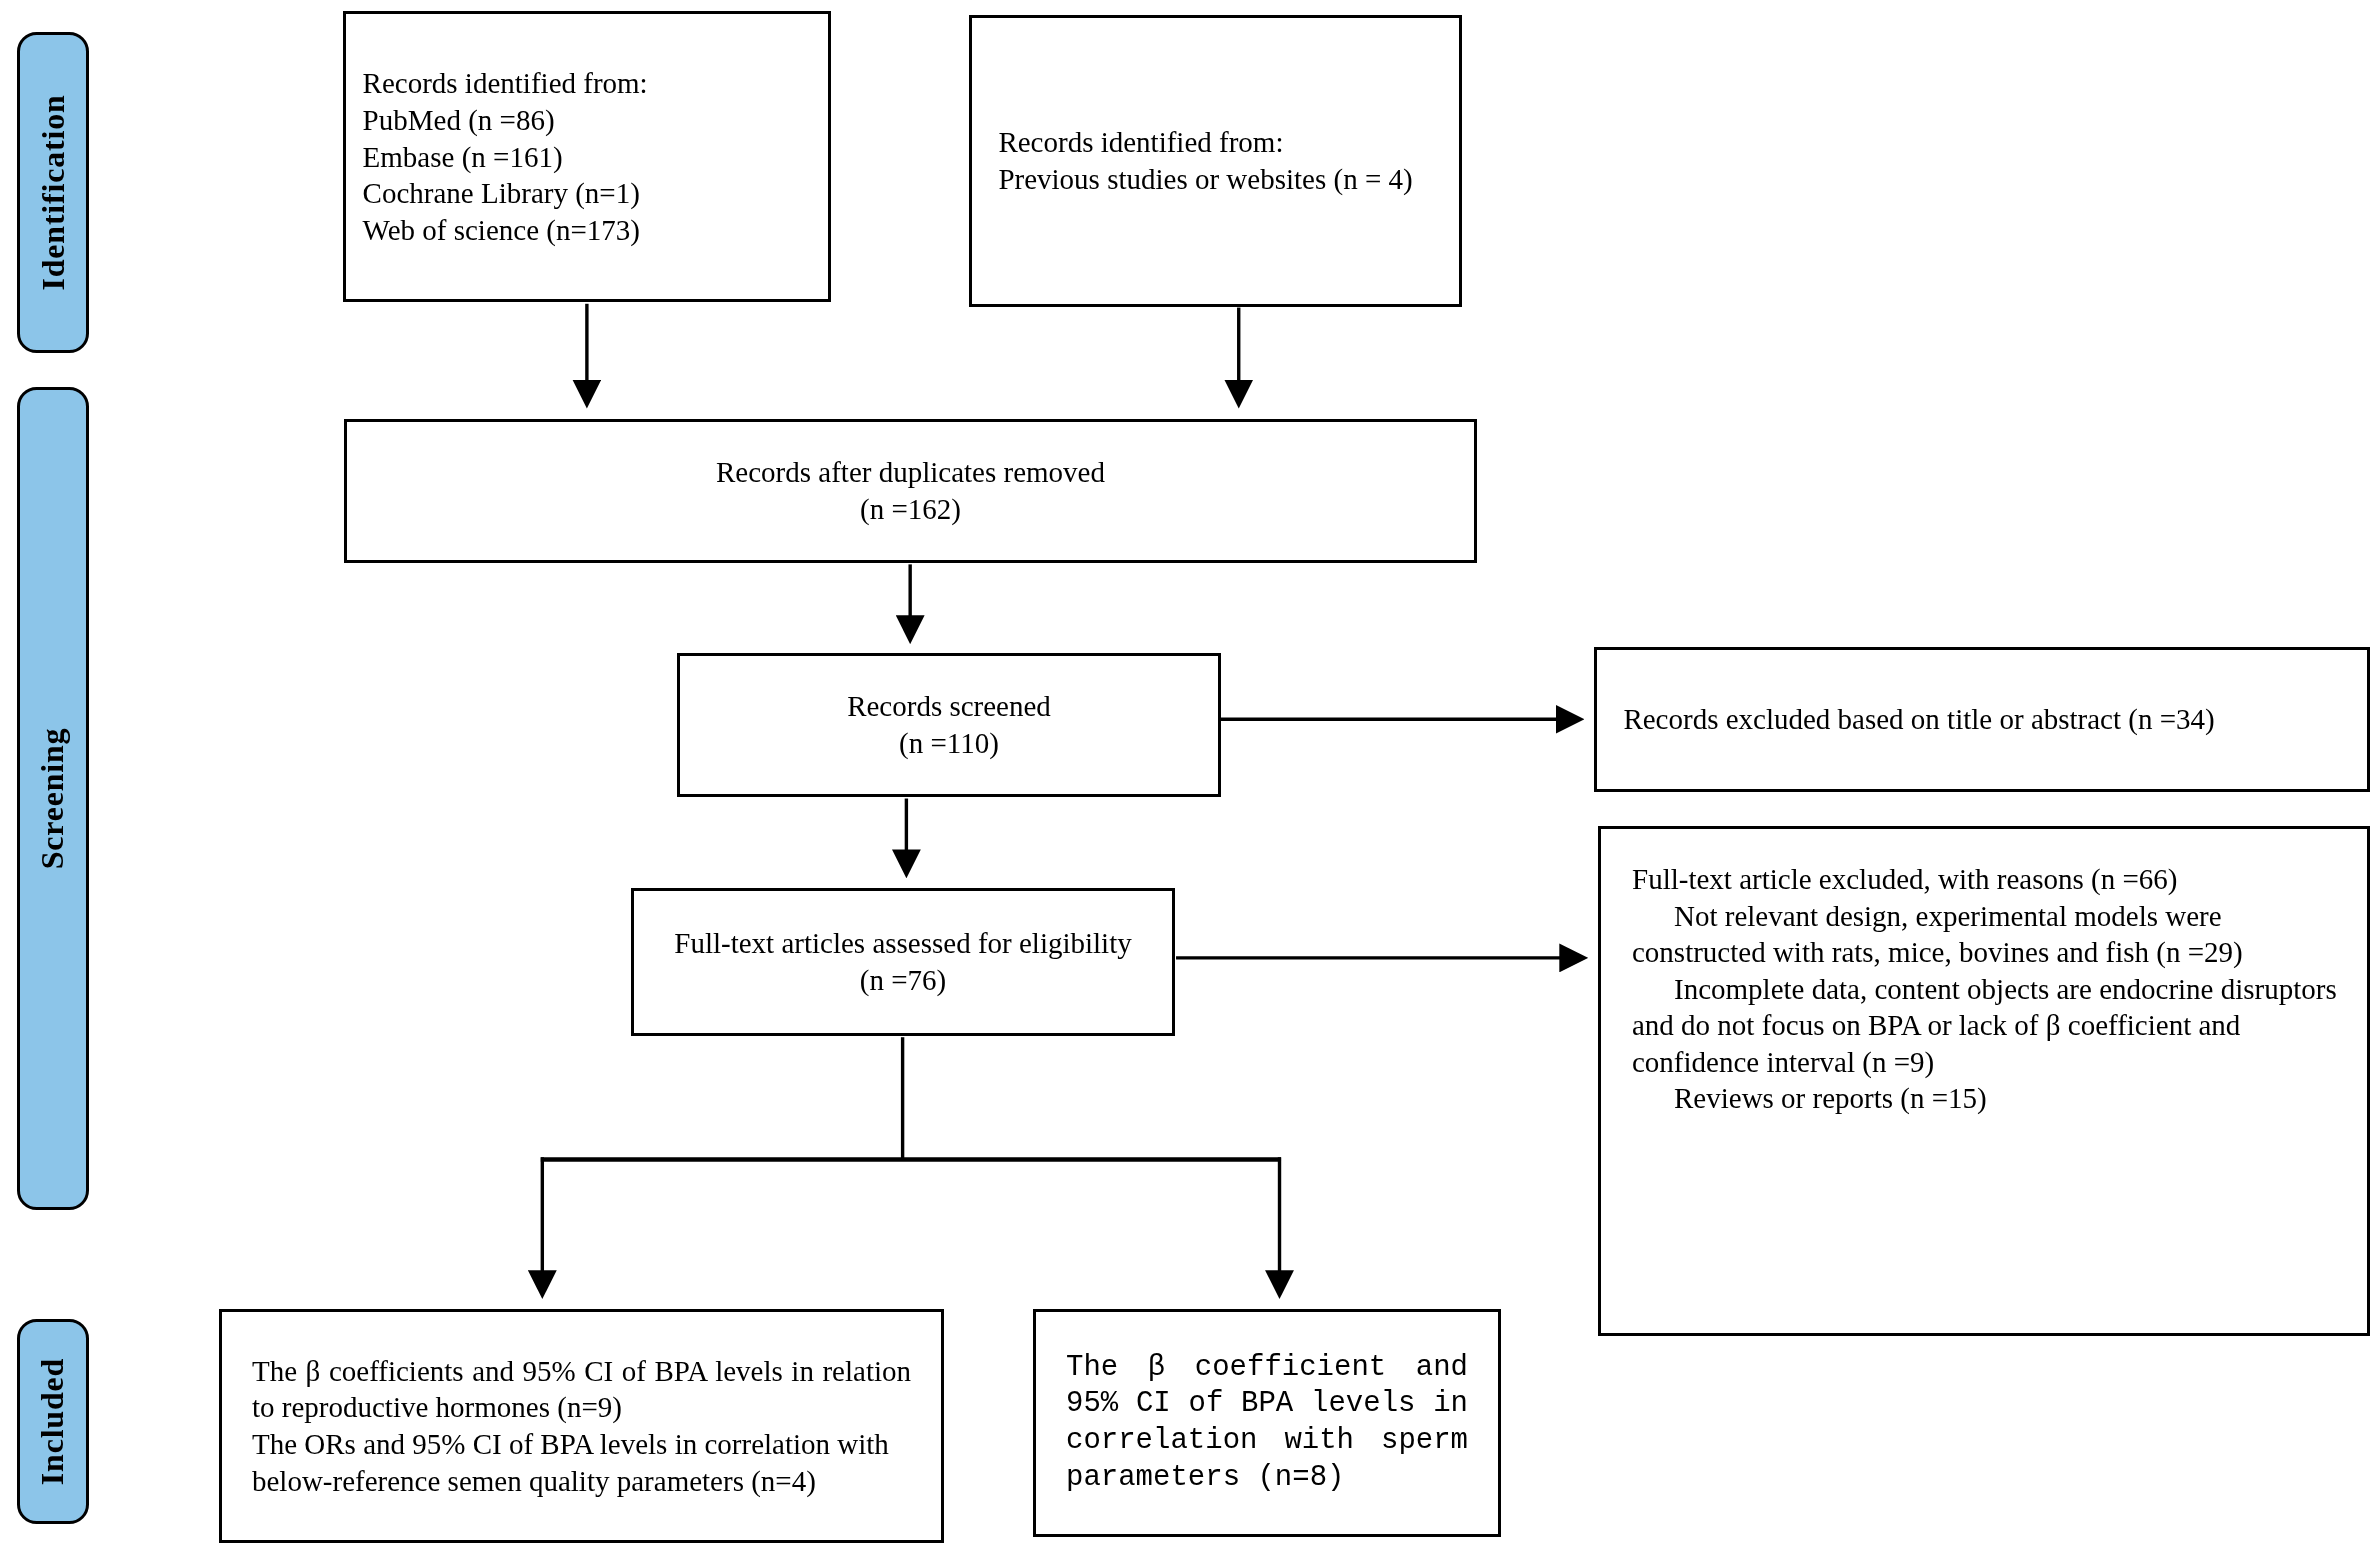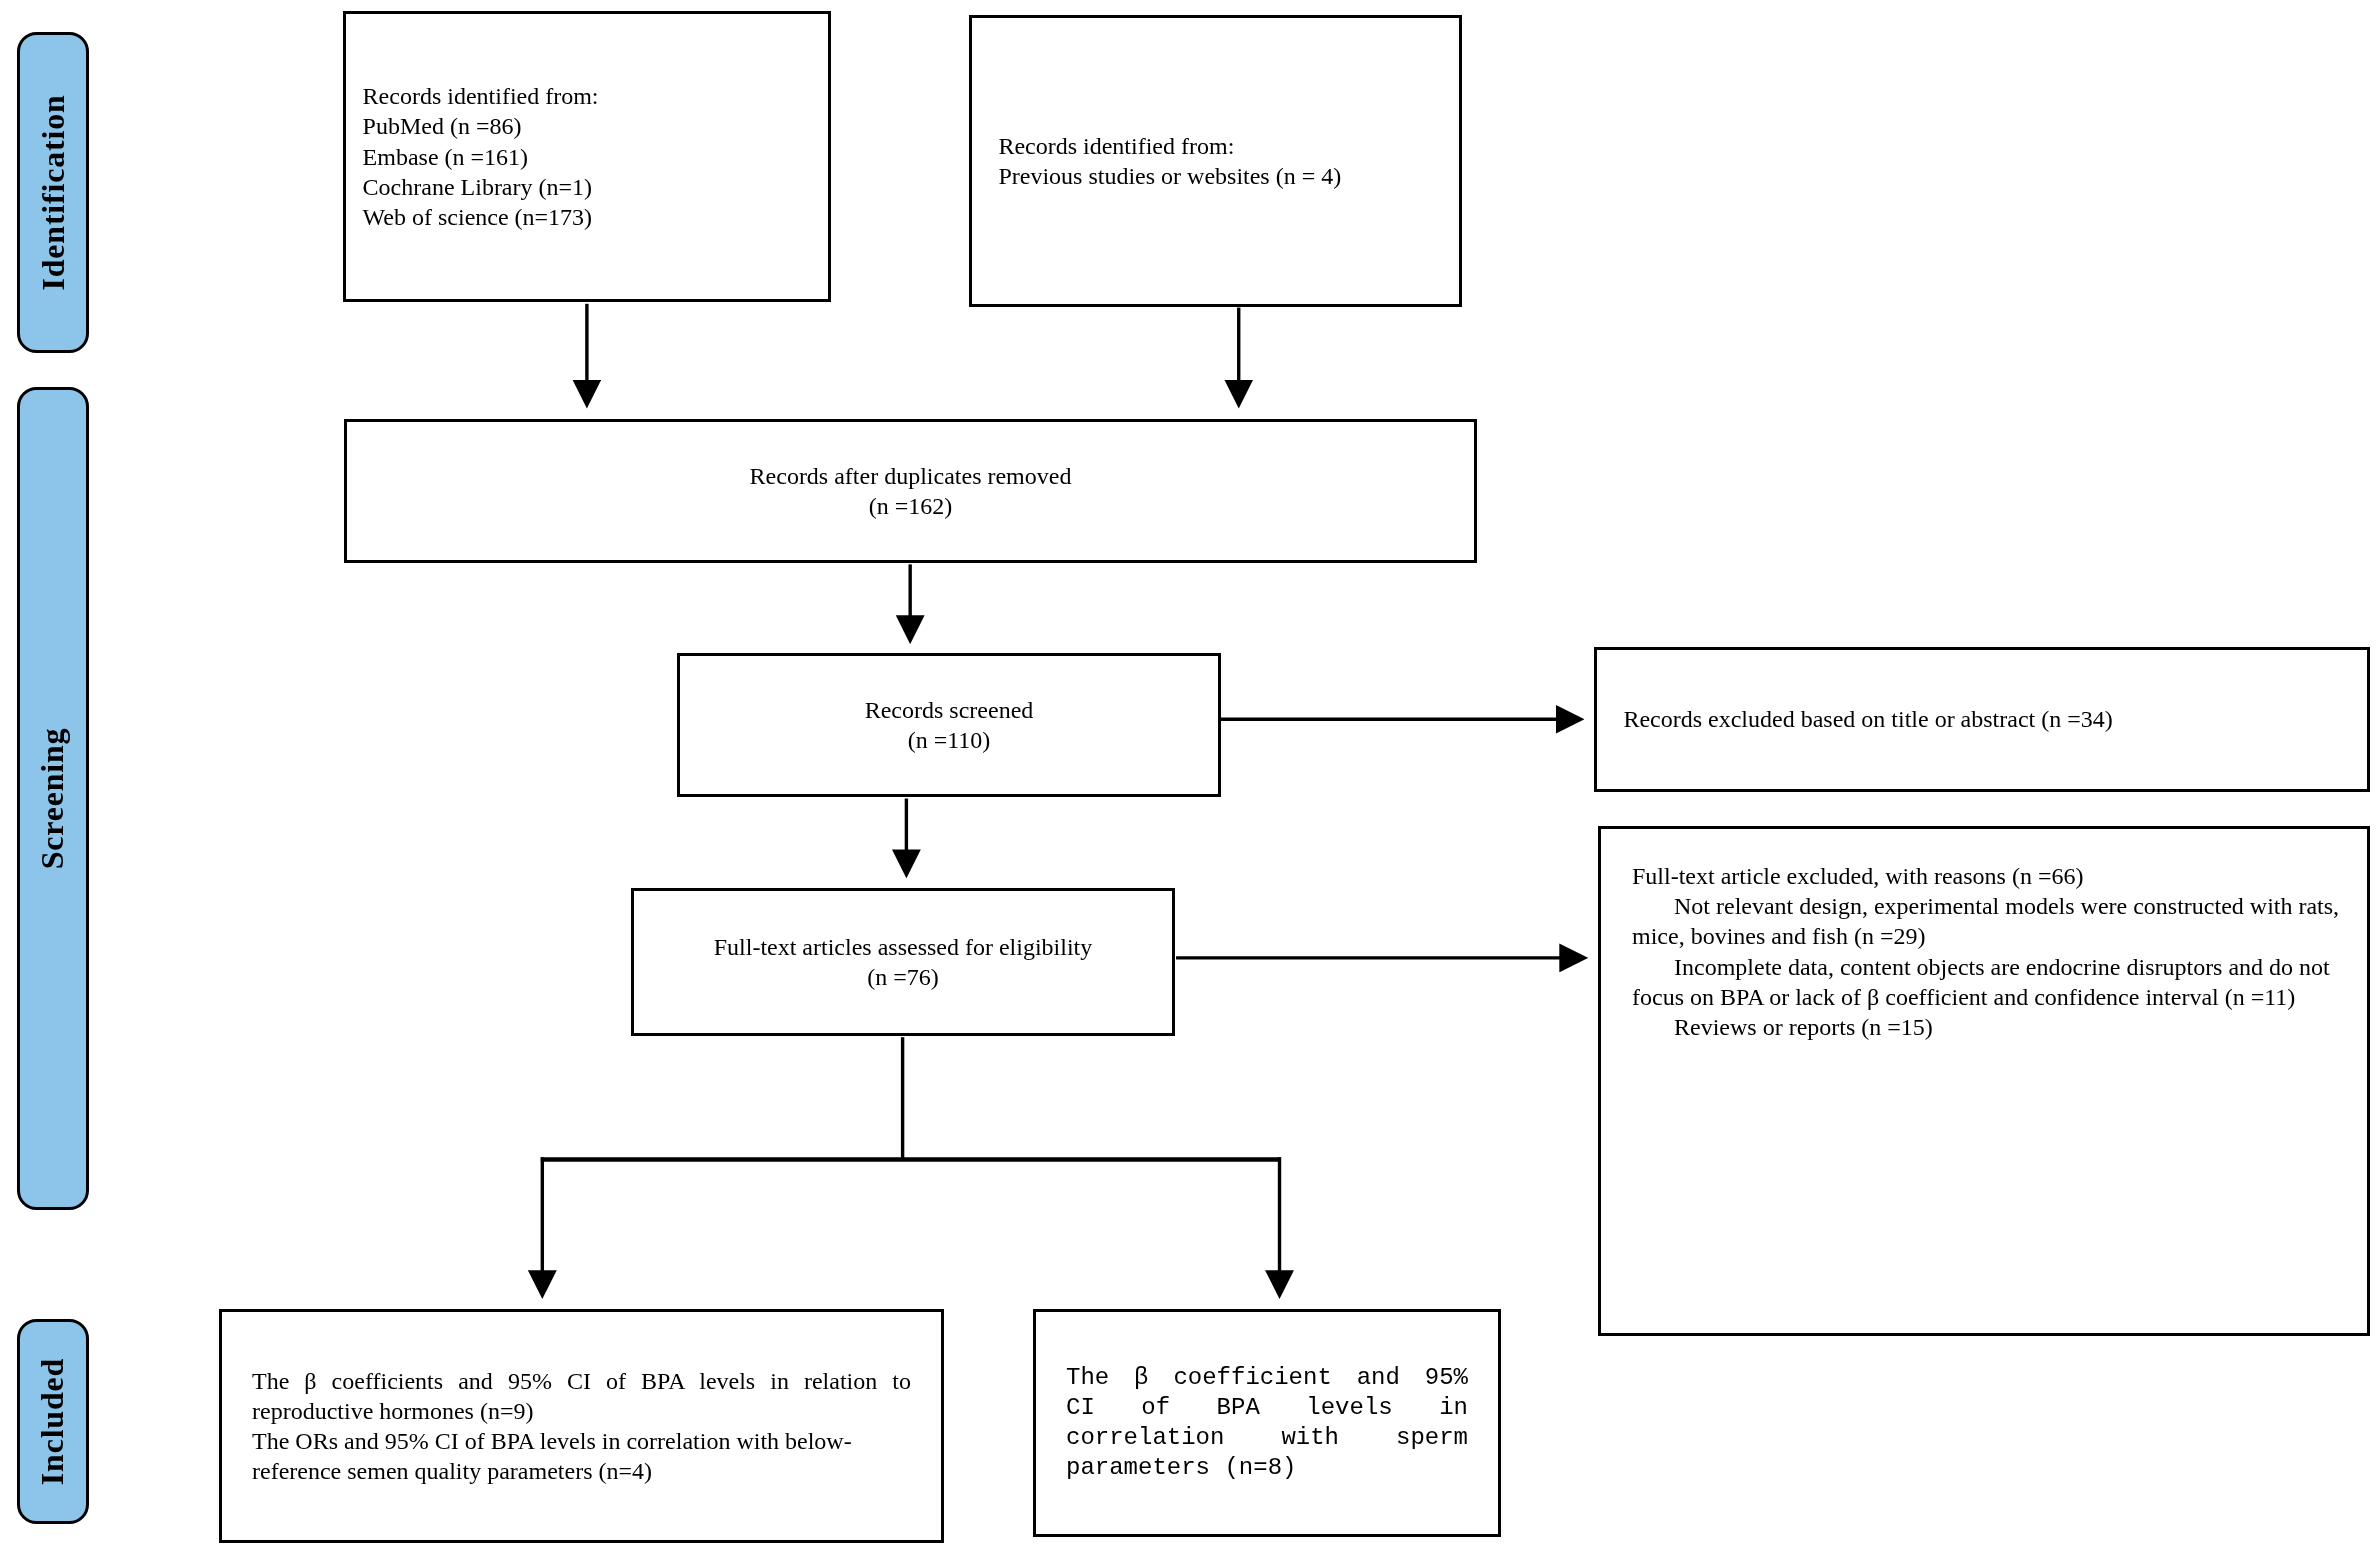--- a/index.html
+++ b/index.html
@@ -14,21 +14,21 @@
     background:#8CC5E9; border:3.8px solid #000; border-radius:19.6px;
     display:flex; align-items:center; justify-content:center; z-index:2;
   }
   .stage .vtext {
     transform:rotate(-90deg); white-space:nowrap;
     font-weight:bold; font-size:32px; letter-spacing:0.8px;
   }
   .box {
     position:absolute; background:#ffffff; border:3.8px solid #000; box-sizing:border-box;
     display:flex; flex-direction:column; justify-content:center;
-    font-size:24px; line-height:1.26; z-index:2;
+    font-size:29px; line-height:1.26; z-index:2;
   }
   .box.center { text-align:center; }
   .line { white-space:nowrap; }
   .para { margin:0; }
   .para.indent { text-indent:42px; }
   .para.justify { text-align:justify; }
 </style>
 </head>
 <body>
 
@@ -92,21 +92,21 @@
   </div>
 
   <div class="box center" style="left:631px; top:888px; width:544px; height:148px;">
     <div class="line">Full-text articles assessed for eligibility</div>
     <div class="line">(n =76)</div>
   </div>
 
   <div class="box" style="left:1598px; top:826px; width:772px; height:510px; padding:32px 23px 15px 31px; justify-content:flex-start;">
     <p class="para">Full-text article excluded, with reasons (n =66)</p>
     <p class="para indent">Not relevant design, experimental models were constructed with rats, mice, bovines and fish (n =29)</p>
-    <p class="para indent">Incomplete data, content objects are endocrine disruptors and do not focus on BPA or lack of β coefficient and confidence interval (n =11)</p>
+    <p class="para indent">Incomplete data, content objects are endocrine disruptors and do not focus on BPA or lack of β coefficient and confidence interval (n =9)</p>
     <p class="para indent">Reviews or reports (n =15)</p>
   </div>
 
   <div class="box" style="left:219px; top:1309px; width:725px; height:234px; padding:12px 30px;">
     <p class="para justify">The β coefficients and 95% CI of BPA levels in relation to reproductive hormones (n=9)</p>
     <p class="para">The ORs and 95% CI of BPA levels in correlation with below-reference semen quality parameters (n=4)</p>
   </div>
 
   <div class="box" style="left:1033px; top:1309px; width:468px; height:228px; padding:0 30px;font-family:Liberation Mono, monospace;">
     <p class="para justify">The β coefficient and 95% CI of BPA levels in correlation with sperm parameters (n=8)</p>

